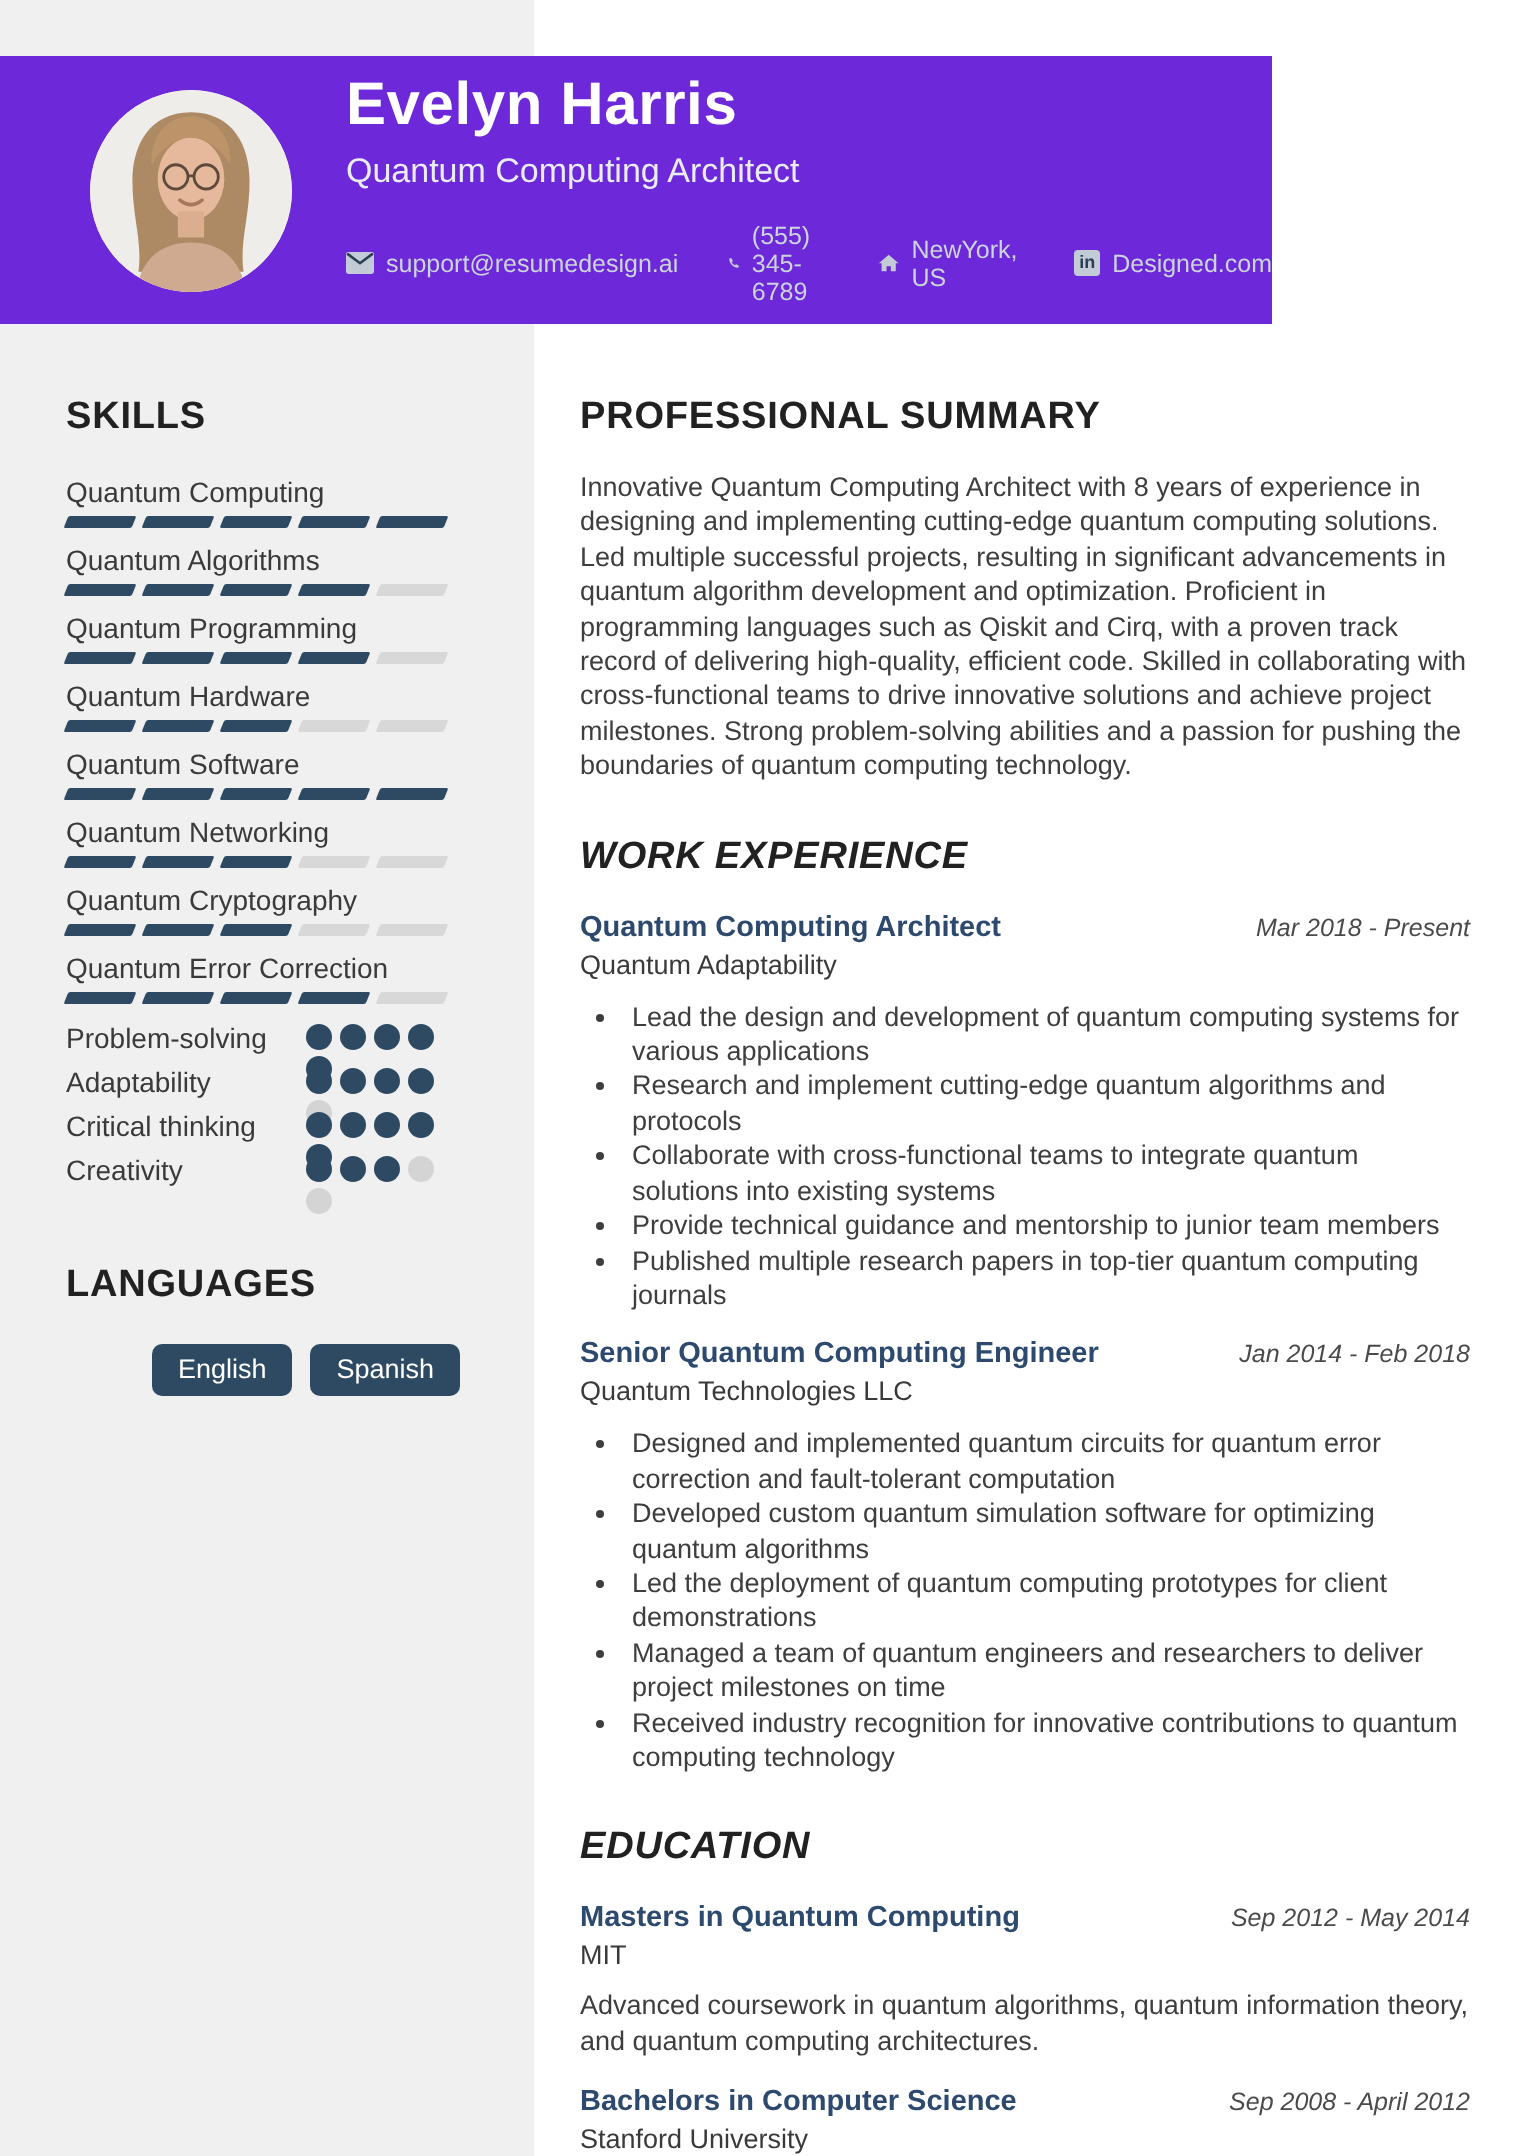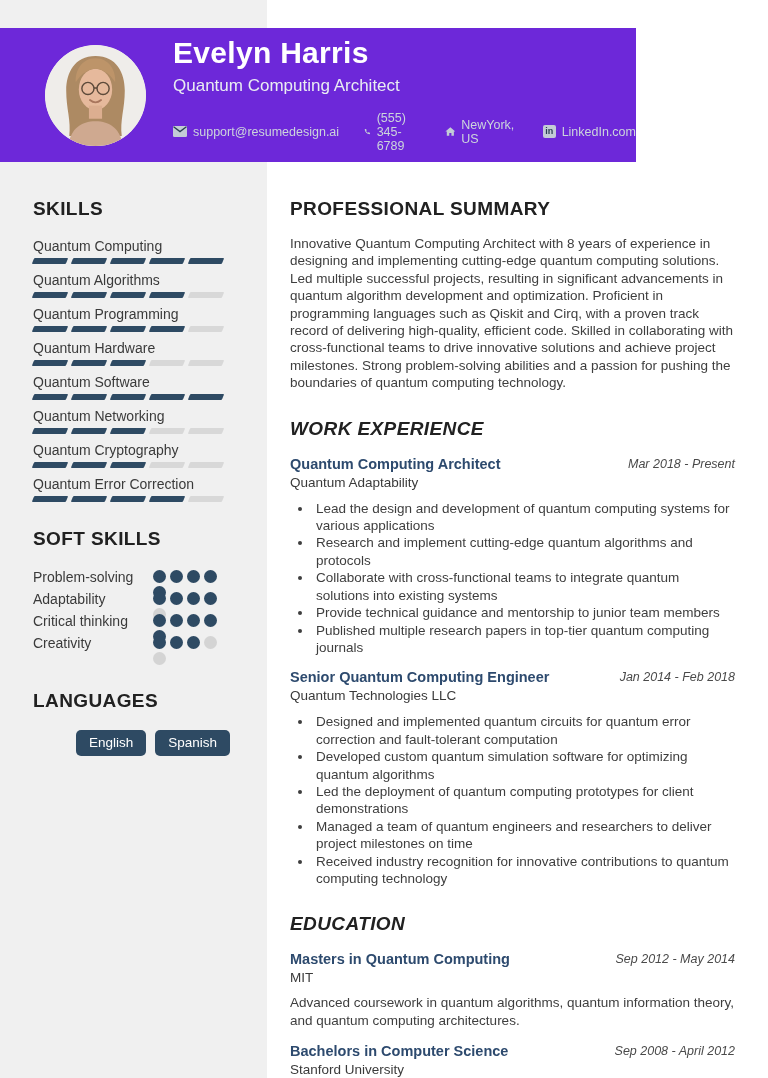--- a/index.html
+++ b/index.html
@@ -128,21 +128,21 @@
         <span>(555) 345-6789</span>
       </span>
       <span class="contact">
         <svg width="14" height="13" viewBox="0 0 16 14">
             <path d="M8 0.8 L15.4 7.1 L13.3 7.1 L13.3 13.2 L9.6 13.2 L9.6 9.4 L6.4 9.4 L6.4 13.2 L2.7 13.2 L2.7 7.1 L0.6 7.1 Z" fill="#c3ccd6"></path>
           </svg>
         <span>NewYork, US</span>
       </span>
       <span class="contact">
         <span class="li-box">in</span>
-        <span>LinkedIn.com</span>
+        <span>Designed.com</span>
       </span>
     </div>
   </div>
 </header>
 
 <aside class="sidebar">
   <h2 class="sec">SKILLS</h2>
   <div>
 
       <div class="skill">
@@ -227,21 +227,20 @@
         <div class="bar">
           <span class="seg fill"></span>
           <span class="seg fill"></span>
           <span class="seg fill"></span>
           <span class="seg fill"></span>
           <span class="seg"></span>
         </div>
       </div>
     </div>
 
-  <h2 class="sec langs-title" style="margin-top:26px">SOFT SKILLS</h2>
   <div class="softs">
 
       <div class="soft">
         <span class="soft-name">Problem-solving</span>
         <span class="dots">
           <span class="dot fill"></span>
           <span class="dot fill"></span>
           <span class="dot fill"></span>
           <span class="dot fill"></span>
           <span class="dot fill"></span>

